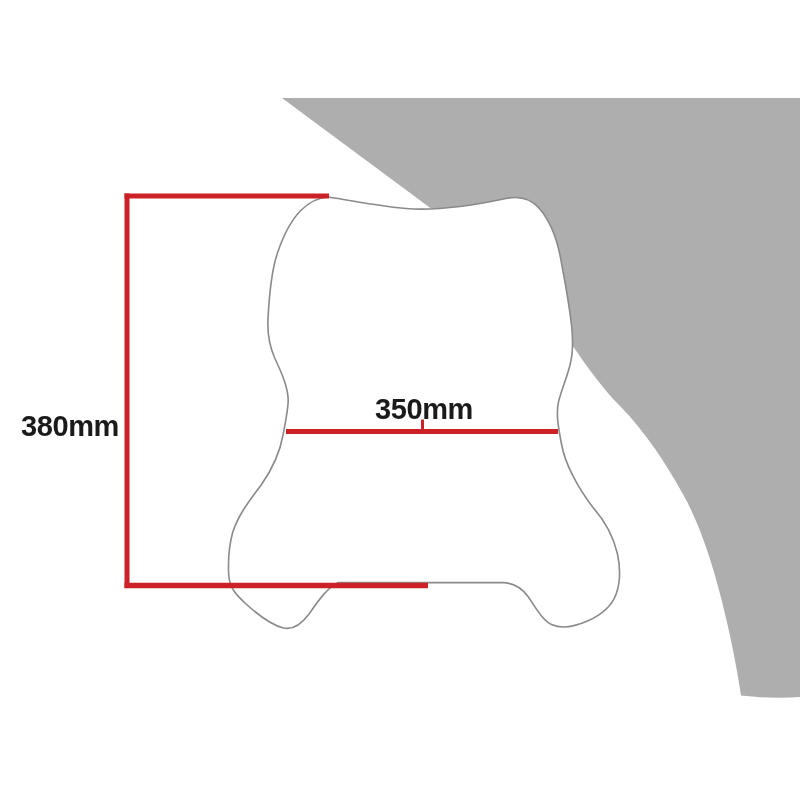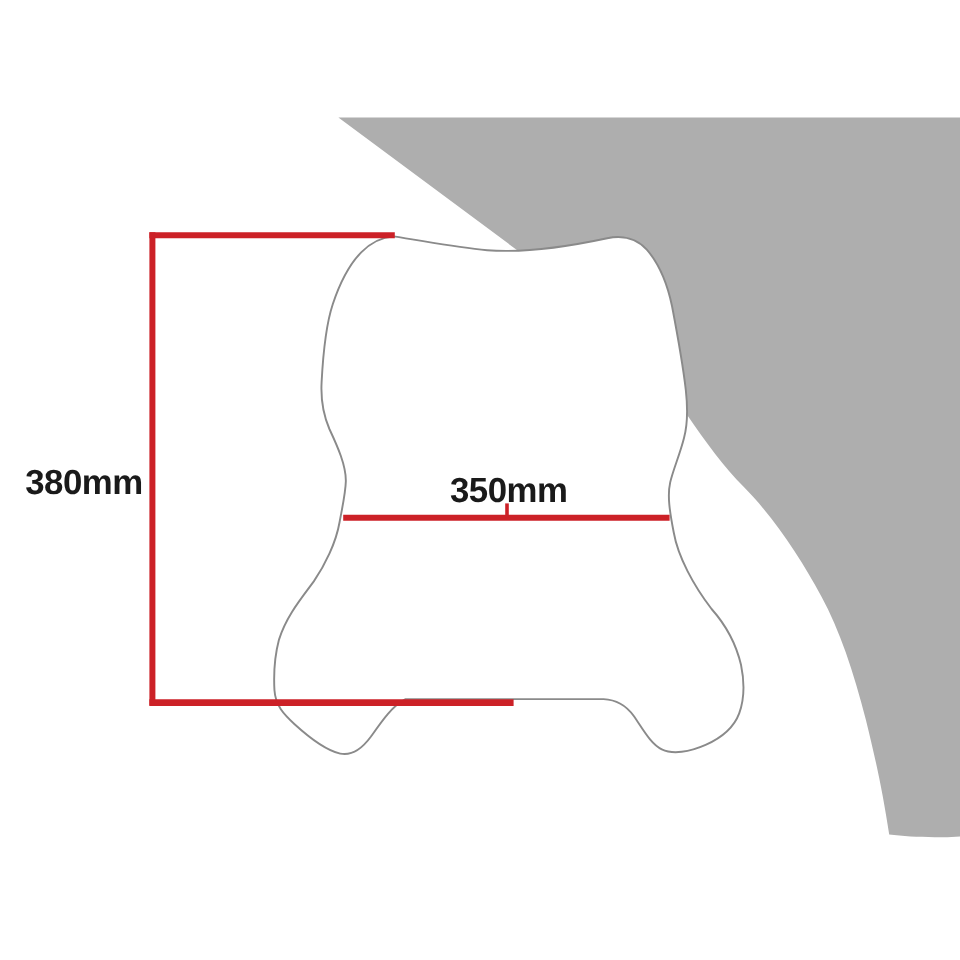--- a/index.html
+++ b/index.html
@@ -27,21 +27,21 @@
     position: absolute;
     color: #1a1a1a;
     font-size: 29px;
     font-weight: 700;
     line-height: 29px;
     letter-spacing: -0.4px;
     white-space: nowrap;
   }
   .label-height {
     left: 21px;
-    top: 389px;
+    top: 412px;
   }
   .label-width {
     left: 375px;
     top: 395px;
     width: 95px;
     text-align: center;
   }
 </style>
 </head>
 <body>

